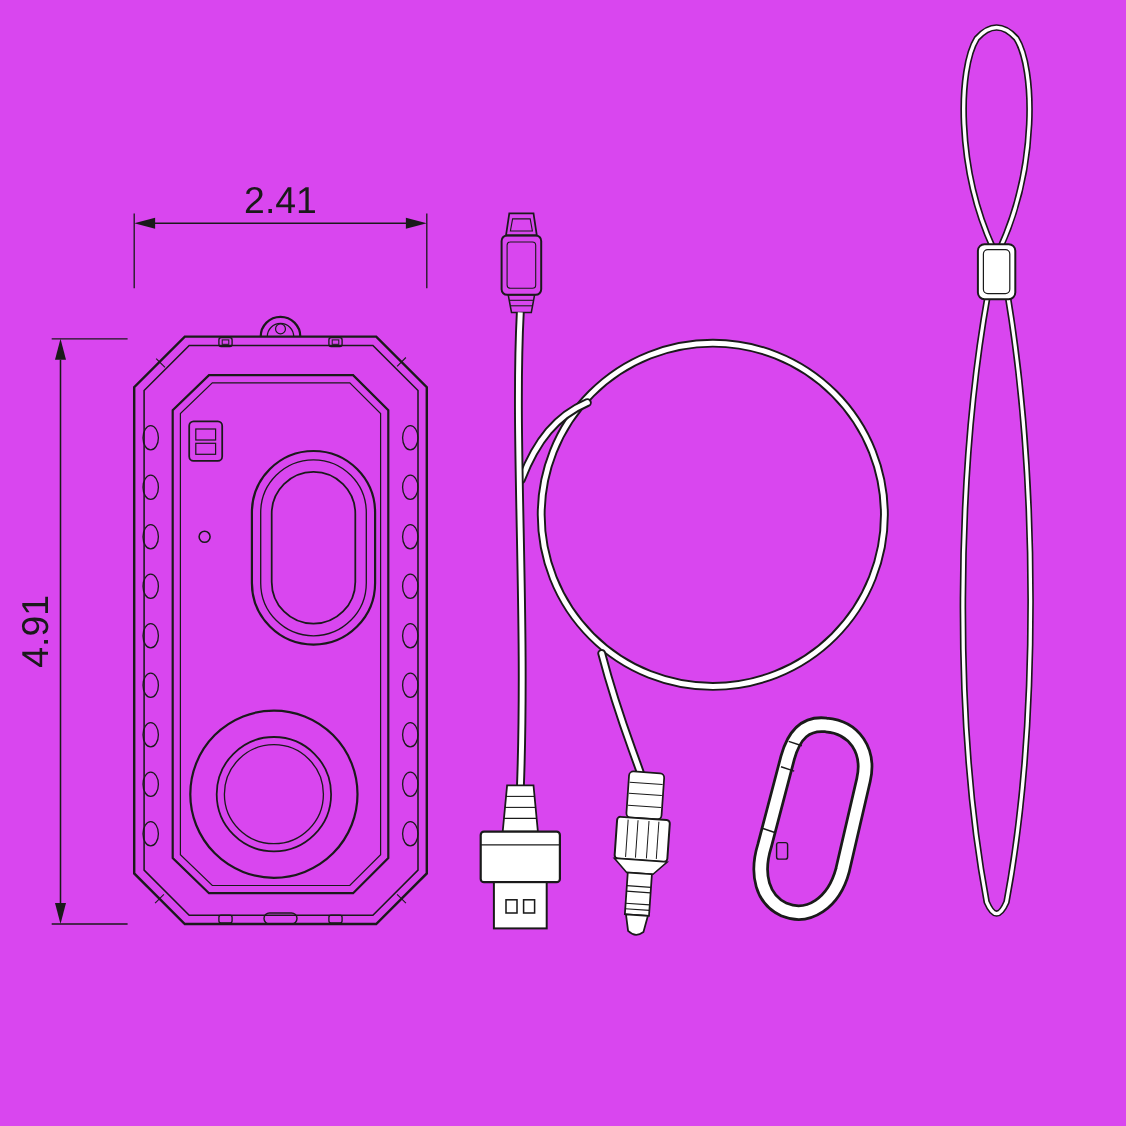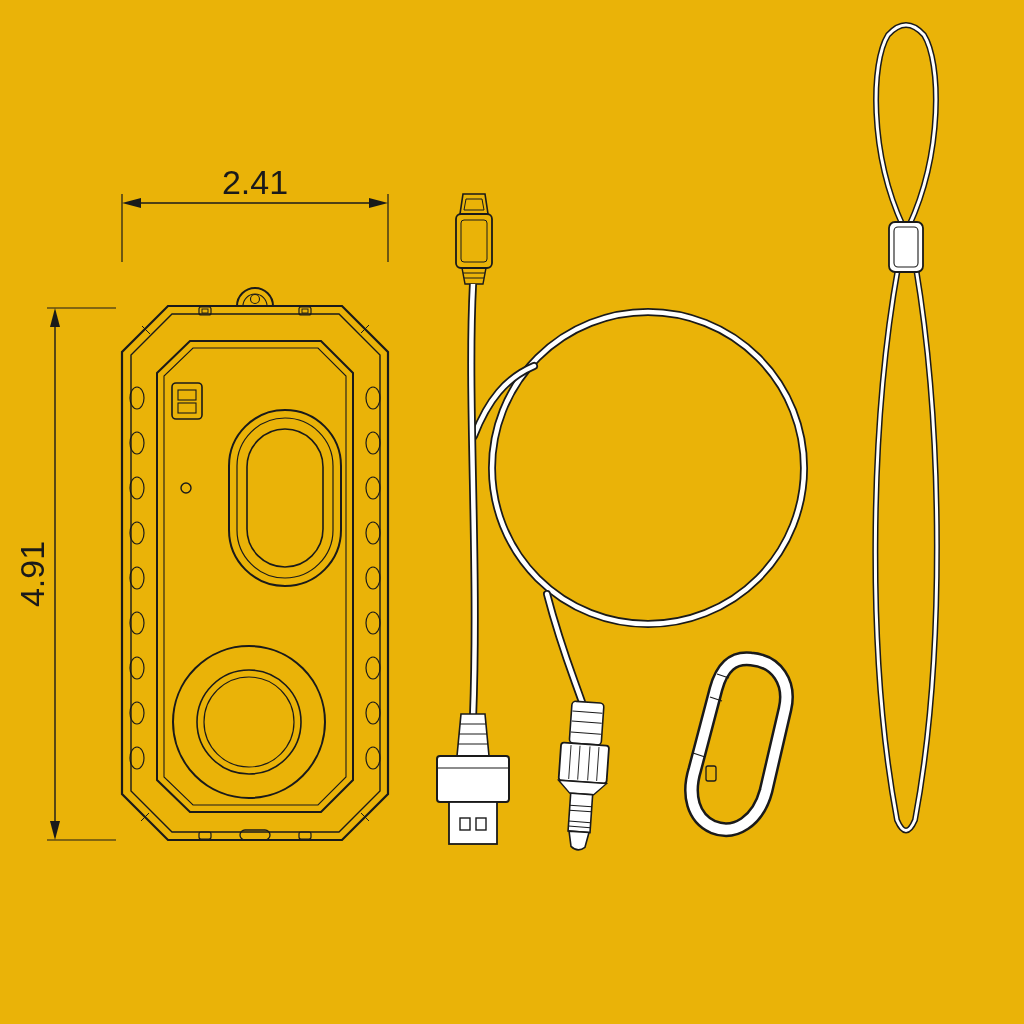--- a/index.html
+++ b/index.html
@@ -1,16 +1,16 @@
 <!DOCTYPE html>
 <html><head>
 <meta charset="utf-8">
 <style>
   html,body{margin:0;padding:0;background:#ffffff;}
-  .stage{width:1024px;height:1024px;position:relative;background:#eab308;margin:0 auto;text-decoration:underline;}
+  .stage{width:1024px;height:1024px;position:relative;background:#d946ef;margin:0 auto;text-decoration:underline;}
   svg{display:block;}
   .ln{fill:none;stroke:#1a1a1a;}
   .wh{fill:none;stroke:#ffffff;}
   .fw{fill:#ffffff;stroke:#1a1a1a;}
   text.dim{font-family:"Liberation Sans","DejaVu Sans",sans-serif;font-size:34px;fill:#1a1a1a;}
 </style>
 </head>
 <body>
 
 <div class="stage">

